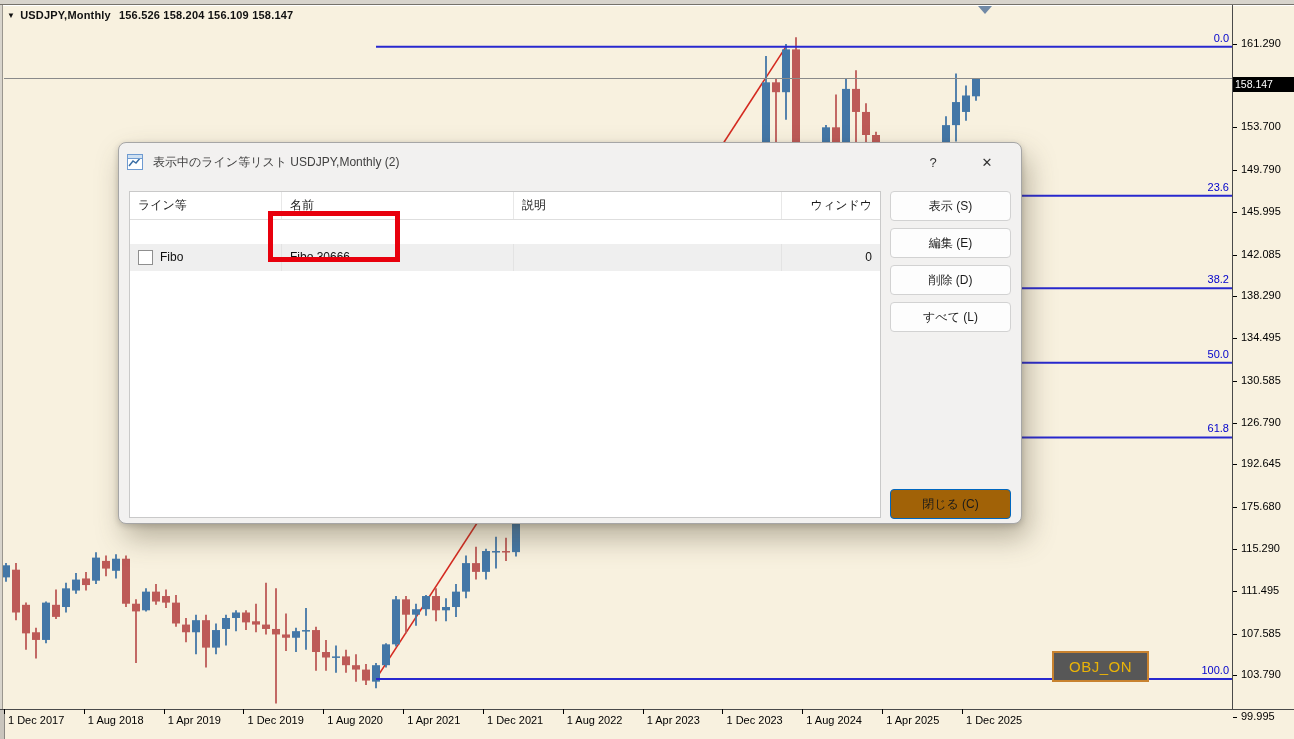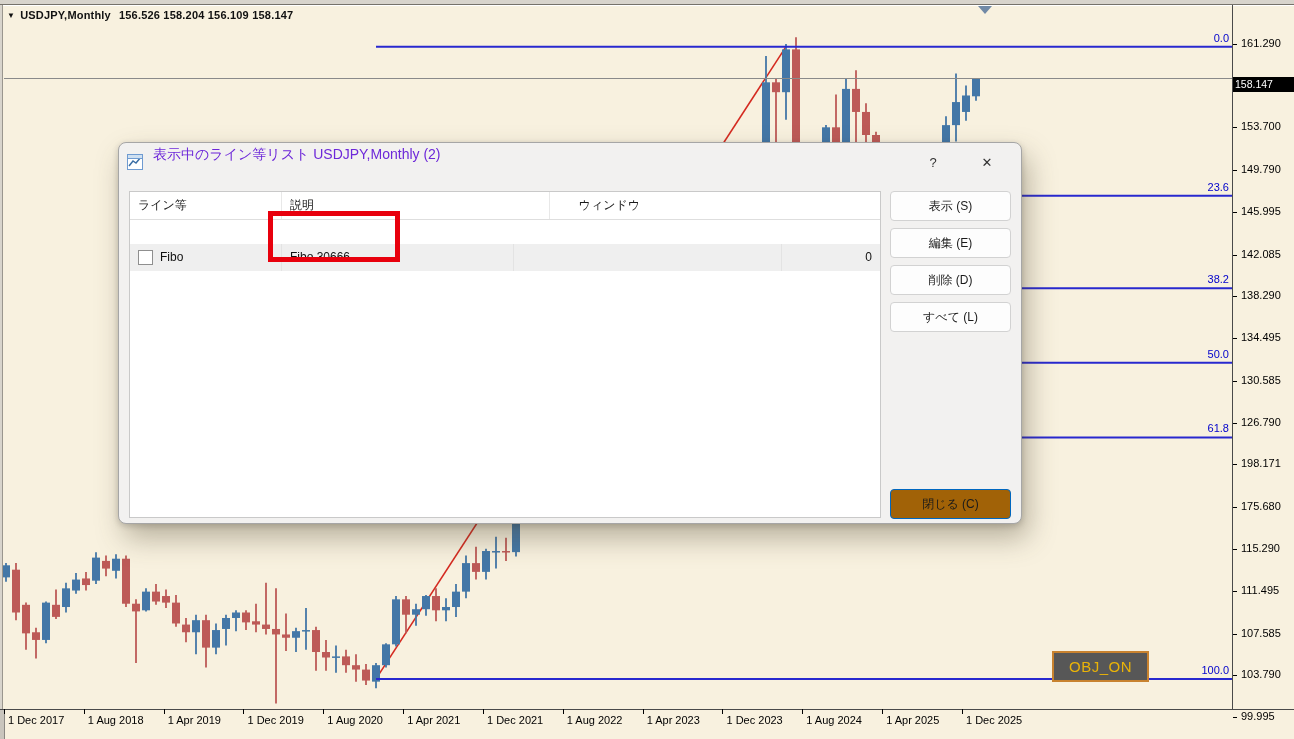--- a/index.html
+++ b/index.html
@@ -29,21 +29,21 @@
 
   
   #objon{left:1052px;top:651px;width:93px;height:27px;background:#575757;border:2px solid #c8822f;
          color:#eab308;font-size:15px;display:flex;align-items:center;justify-content:center;letter-spacing:.5px;}
 
   
   #dialog{left:118px;top:142px;width:902px;height:380px;background:#f2f1f0;border:1px solid #a6a6a6;
           border-radius:8px;box-shadow:6px 14px 28px rgba(80,70,50,.38),0 2px 6px rgba(0,0,0,.18);z-index:10;}
   #dlg-titlebar{position:absolute;left:0;top:0;width:100%;height:38px;}
   #dlg-icon{position:absolute;left:8px;top:11px;width:16px;height:16px;}
-  #dlg-title{position:absolute;left:34px;top:3px;font-size:14px;color:#6d28d9;}
+  #dlg-title{position:absolute;left:34px;top:11px;font-size:12px;color:#404040;}
   #dlg-help{position:absolute;left:802px;top:8px;width:24px;height:22px;font-size:13px;color:#333;
             display:flex;align-items:center;justify-content:center;}
   #dlg-x{position:absolute;left:856px;top:8px;width:24px;height:22px;font-size:13px;color:#333;
             display:flex;align-items:center;justify-content:center;}
   #dlg-table{position:absolute;left:10px;top:48px;width:750px;height:325px;background:#fff;border:1px solid #c9c9c9;}
   .tbl-head{display:flex;height:27px;border-bottom:1px solid #dedede;background:#fff;}
   .tbl-head .cell{font-size:12px;color:#1a1a1a;line-height:27px;padding:0 8px;box-sizing:border-box;border-right:1px solid #e8e8e8;}
   .tbl-row{display:flex;height:27px;background:#efefef;margin-top:24px;}
   .tbl-row .cell{font-size:12px;color:#111;line-height:27px;padding:0 8px;box-sizing:border-box;border-right:1px solid #e3e3e3;display:flex;align-items:center;}
   .c0{width:152px;} .c1{width:232px;} .c2{width:268px;} .c3{width:98px;justify-content:flex-end;text-align:right;border-right:none !important;}
@@ -302,21 +302,21 @@
       <div class="p-label" style="top: 247.813px;">142.085</div>
       <div class="p-tick" style="top: 296.471px;"></div>
       <div class="p-label" style="top: 289.471px;">138.290</div>
       <div class="p-tick" style="top: 338.129px;"></div>
       <div class="p-label" style="top: 331.129px;">134.495</div>
       <div class="p-tick" style="top: 381.049px;"></div>
       <div class="p-label" style="top: 374.049px;">130.585</div>
       <div class="p-tick" style="top: 422.706px;"></div>
       <div class="p-label" style="top: 415.706px;">126.790</div>
       <div class="p-tick" style="top: 464.364px;"></div>
-      <div class="p-label" style="top: 457.364px;">198.171</div>
+      <div class="p-label" style="top: 457.364px;">192.645</div>
       <div class="p-tick" style="top: 507.284px;"></div>
       <div class="p-label" style="top: 500.284px;">175.680</div>
       <div class="p-tick" style="top: 548.942px;"></div>
       <div class="p-label" style="top: 541.942px;">115.290</div>
       <div class="p-tick" style="top: 590.6px;"></div>
       <div class="p-label" style="top: 583.6px;">111.495</div>
       <div class="p-tick" style="top: 633.52px;"></div>
       <div class="p-label" style="top: 626.52px;">107.585</div>
       <div class="p-tick" style="top: 675.177px;"></div>
       <div class="p-label" style="top: 668.177px;">103.790</div>
@@ -363,20 +363,21 @@
         <rect x="0.5" y="0.5" width="15" height="4" fill="#cfe0f1" stroke="#6f9bd1"></rect>
       </svg>
       <span id="dlg-title">表示中のライン等リスト USDJPY,Monthly (2)</span>
       <div id="dlg-help">?</div>
       <div id="dlg-x">✕</div>
     </div>
 
     <div id="dlg-table">
       <div class="tbl-head">
         <div class="cell c0">ライン等</div>
+        <div class="cell c1">名前</div>
         <div class="cell c2">説明</div>
         <div class="cell c3h" style="font-size:12px;line-height:27px;padding:0 8px;box-sizing:border-box;">ウィンドウ</div>
       </div>
       <div class="tbl-row">
         <div class="cell c0">
           <span id="row-checkbox"></span>
           <span>Fibo</span>
         </div>
         <div class="cell c1">
           <span>Fibo 30666</span>

